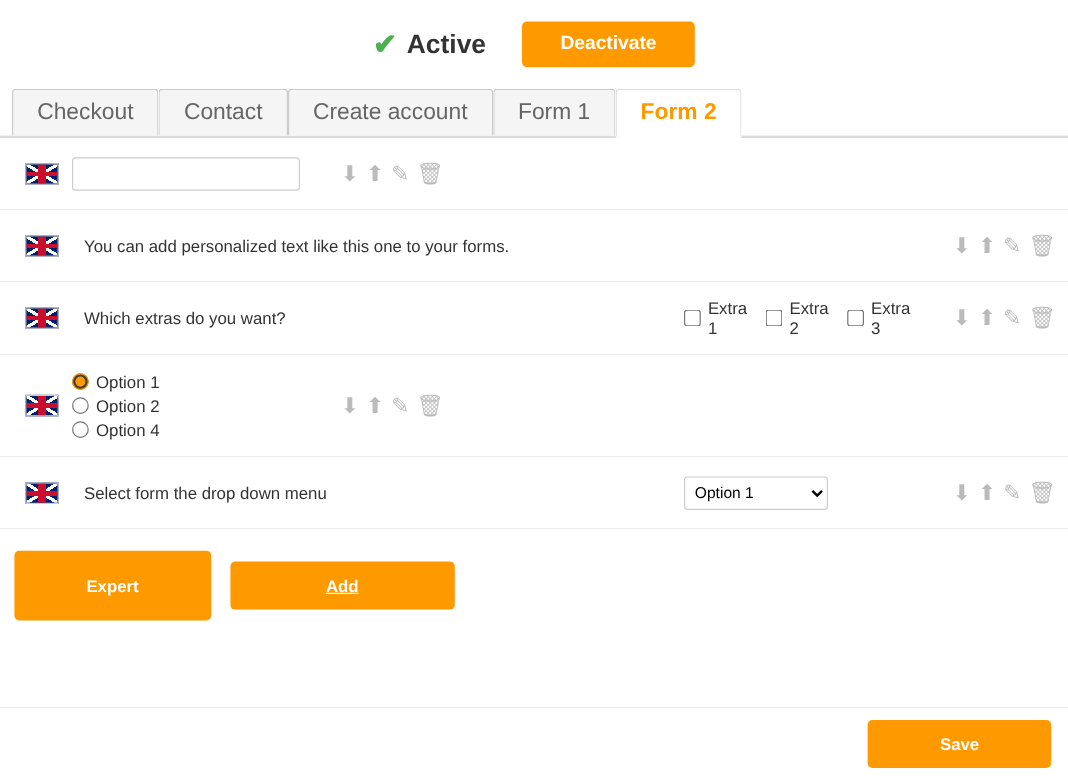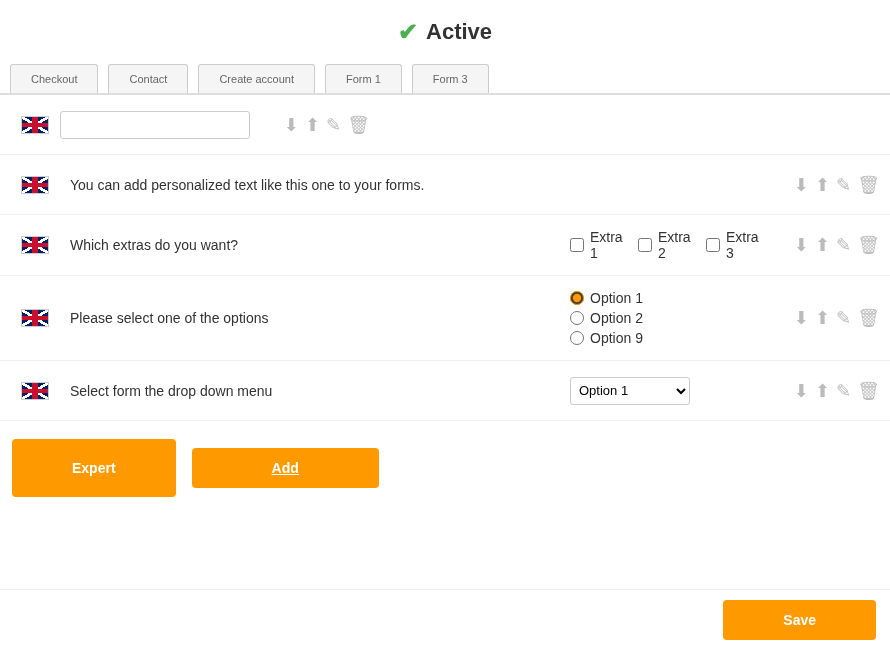--- a/index.html
+++ b/index.html
@@ -53,22 +53,22 @@
       padding: 0 10px;
       margin-bottom: 0;
     }
     .tab {
       padding: 8px 20px;
       border: 1px solid #ccc;
       border-bottom: none;
       background: #f5f5f5;
       color: #666;
       cursor: pointer;
-      font-size: 11px;
-      margin-right: 10px;
+      font-size: 19px;
+      margin-right: 0;
       border-radius: 3px 3px 0 0;
       user-select: none;
     }
     .tab.active {
       background: #fff;
       color: #f90;
       font-weight: bold;
       border-color: #ddd;
       border-bottom: 2px solid #fff;
       margin-bottom: -2px;
@@ -267,28 +267,29 @@
     }
   </style>
 </head>
 <body>
 
 <div class="header">
   <div class="active-status">
     <span class="check-icon">✔</span>
     <span>Active</span>
   </div>
+  <button class="deactivate-btn">Deactivate</button>
 </div>
 
 <div class="tabs">
   <div class="tab">Checkout</div>
   <div class="tab">Contact</div>
   <div class="tab">Create account</div>
   <div class="tab">Form 1</div>
-  <div class="tab">Form 3</div>
+  <div class="tab active">Form 2</div>
 </div>
 
 <div class="content">
 
   <div class="form-row">
     <div class="flag-cell">
       <div class="flag flag-uk"></div>
     </div>
     <div class="input-cell">
       <input type="text" class="text-input" style="">
@@ -345,36 +346,33 @@
       <span class="action-icon">⬆</span>
       <span class="action-icon">✎</span>
       <span class="action-icon">🗑</span>
     </div>
   </div>
 
   <div class="form-row">
     <div class="flag-cell">
       <div class="flag flag-uk"></div>
     </div>
-    <div class="label-cell">
-      <span>Please select one of the options</span>
-    </div>
     <div class="input-cell">
       <div class="radio-group">
         <label class="radio-item">
           <input type="radio" name="options" checked="" style="">
           <span>Option 1</span>
         </label>
         <label class="radio-item">
           <input type="radio" name="options" style="">
           <span>Option 2</span>
         </label>
         <label class="radio-item">
           <input type="radio" name="options" style="">
-          <span>Option 9</span>
+          <span>Option 4</span>
         </label>
       </div>
     </div>
     <div class="actions-cell">
       <span class="action-icon">⬇</span>
       <span class="action-icon">⬆</span>
       <span class="action-icon">✎</span>
       <span class="action-icon">🗑</span>
     </div>
   </div>

